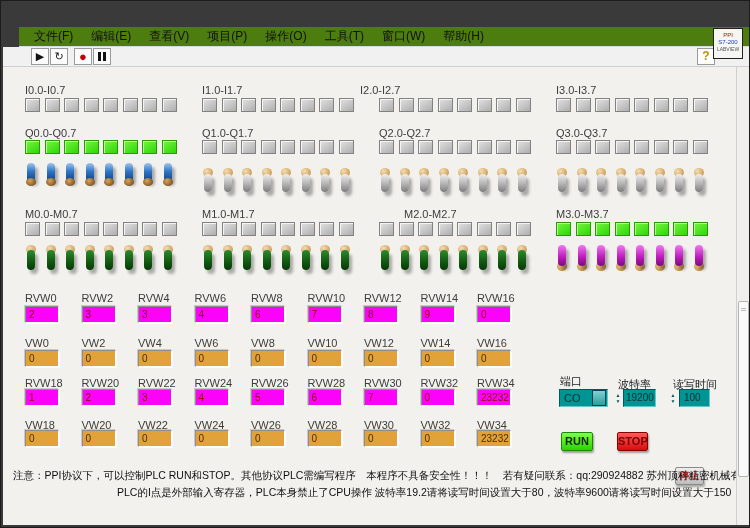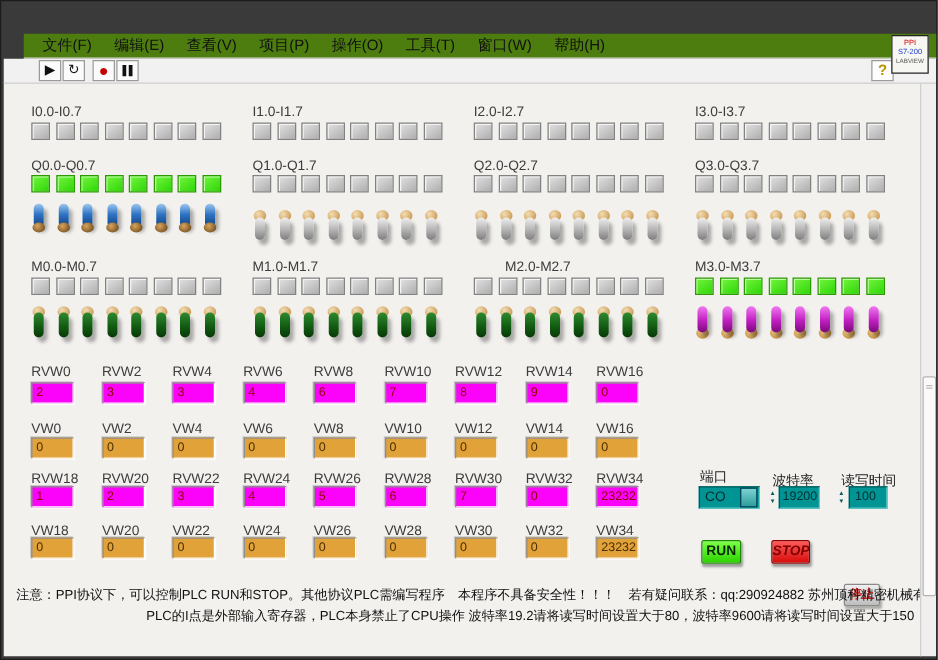--- a/index.html
+++ b/index.html
@@ -90,21 +90,21 @@
     border:1px solid #045; }
   .spin { position:absolute; width:8px; height:18px; display:flex; flex-direction:column; justify-content:center; }
   .spin span { font-size:5px; line-height:6px; color:#045a5a; text-align:center; }
   .baud-field { position:absolute; left:620px; top:322px; width:33px; height:18px; font-size:10px; line-height:16px; padding-left:2px; }
   .rw-field { position:absolute; left:676px; top:322px; width:31px; height:18px; font-size:10px; line-height:16px; padding-left:4px; }
 
   .pbtnn { position:absolute; font-size:11px; font-weight:bold; text-align:center; border-radius:2px; }
   .run-btn { left:558px; top:365px; width:32px; height:19px; line-height:17px; color:#082800;
     background:linear-gradient(#7dff49,#2cd400); border:1px solid #1a8a00; box-shadow:1px 2px 2px rgba(0,0,0,.35); }
   .stop-btn { left:614px; top:365px; width:31px; height:19px; line-height:17px; color:#7d0000;
-    background:linear-gradient(#ff5a5a,#d80c0c); border:1px solid #8a0000; box-shadow:1px 2px 2px rgba(0,0,0,.35);font-style:italic; }
+    background:linear-gradient(#ff5a5a,#d80c0c); border:1px solid #8a0000; box-shadow:1px 2px 2px rgba(0,0,0,.35); }
   .halt-btn { left:672px; top:364px; width:29px; height:18px; line-height:16px; font-size:10px; color:#c42a2a;
     background:linear-gradient(#efefef,#bdbdbd); border:1px solid #8a8a8a; box-shadow:1px 2px 2px rgba(0,0,0,.3);margin-top:36px; }
 
   .footer-line { position:absolute; font-size:10.5px; color:#101010; white-space:nowrap; }
   .fl1 { left:10px; top:402px; }
   .fl2 { left:114px; top:419px; }
 </style>
 </head>
 <body>
 
@@ -262,21 +262,21 @@
       <div class="ledrow" style="left: 199px; top: 177px;">
         <div class="led led-green-off"></div>
         <div class="led led-green-off"></div>
         <div class="led led-green-off"></div>
         <div class="led led-green-off"></div>
         <div class="led led-green-off"></div>
         <div class="led led-green-off"></div>
         <div class="led led-green-off"></div>
         <div class="led led-green-off"></div>
       </div>
-      <div class="io-label" style="left: 376px; top: 17px;">I2.0-I2.7</div>
+      <div class="io-label" style="left: 357px; top: 17px;">I2.0-I2.7</div>
       <div class="sqrow" style="left: 376px; top: 31px;">
         <span class="sq"></span>
         <span class="sq"></span>
         <span class="sq"></span>
         <span class="sq"></span>
         <span class="sq"></span>
         <span class="sq"></span>
         <span class="sq"></span>
         <span class="sq"></span>
       </div>

